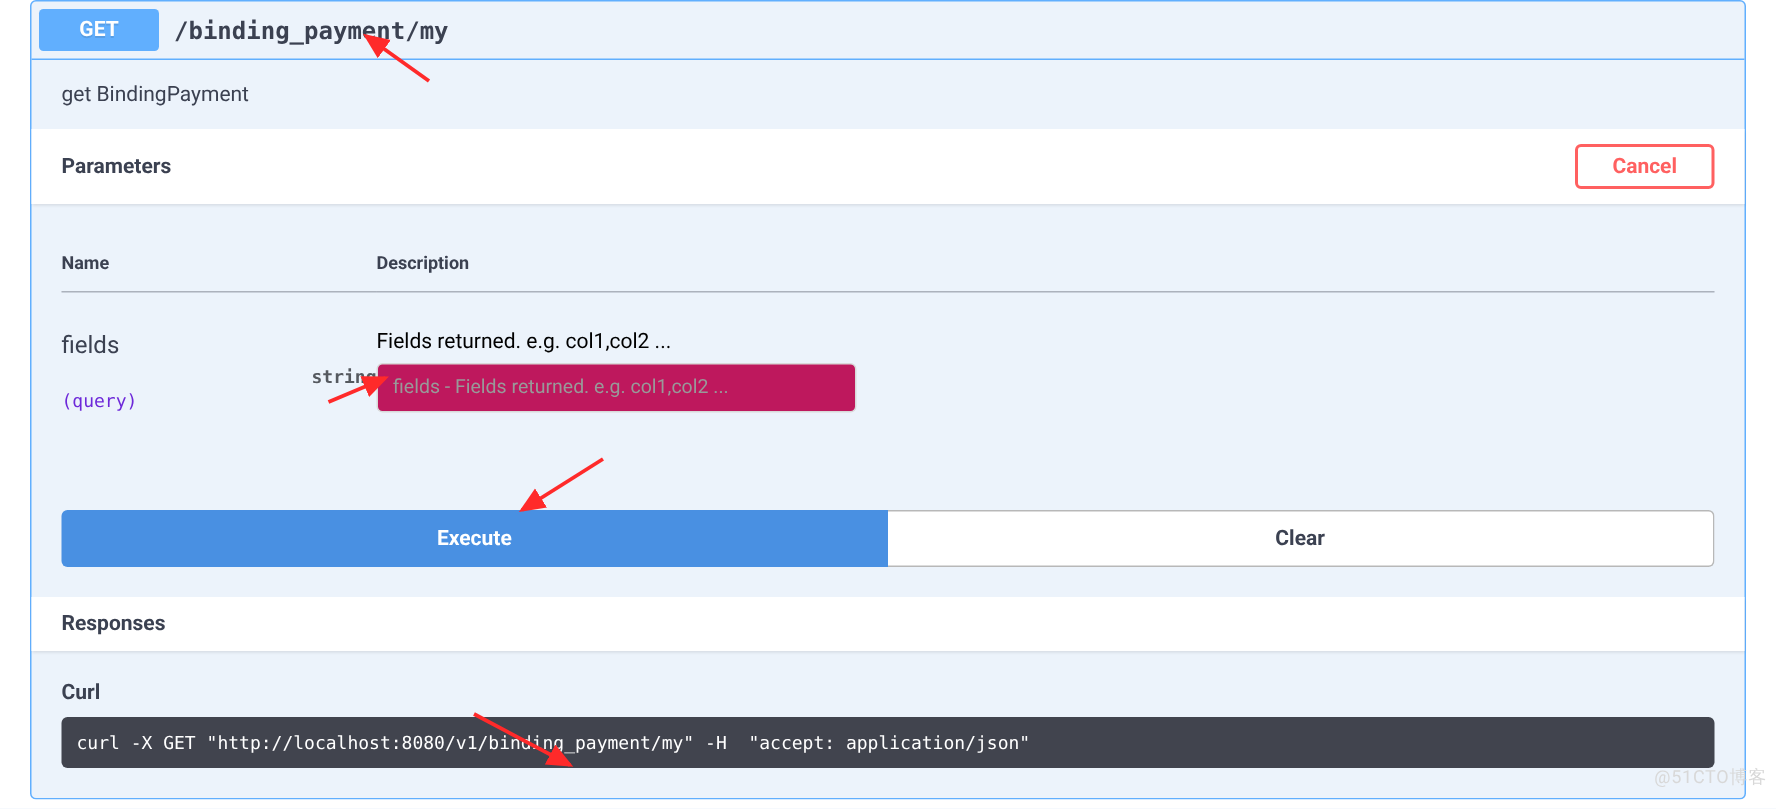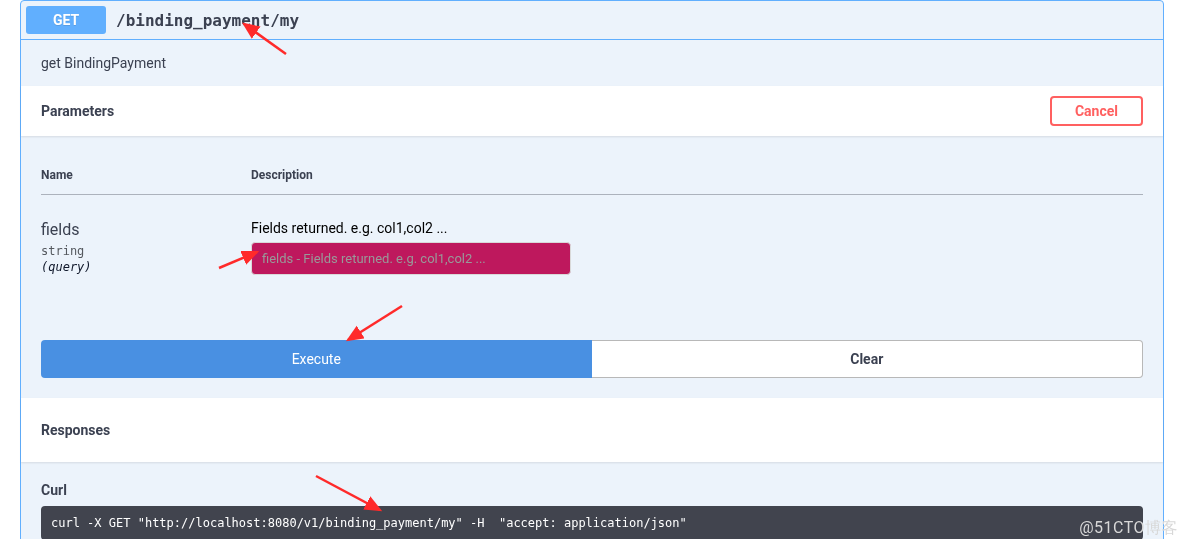--- a/index.html
+++ b/index.html
@@ -92,29 +92,29 @@
       vertical-align: top;
     }
     .param-name {
       font-size: 16px;
       font-weight: 400;
       color: #3b4151;
     }
     .param-type {
       font-family: ui-monospace, SFMono-Regular, Menlo, Monaco, Consolas, monospace;
       font-size: 12px;
-      font-weight: 400;
+      font-weight: 700;
       color: #55595f;
       padding: 5px 0 2px;
+      text-align: right;
     }
     .param-in {
       font-family: ui-monospace, SFMono-Regular, Menlo, Monaco, Consolas, monospace;
       font-size: 12px;
-      color: #0f172a;
-      font-style: italic;
+      color: #6d28d9;
     }
     .param-desc {
       font-size: 14px;
       color: #000000;
       margin-bottom: 6px;
     }
     .param-input {
       width: 320px;
       padding: 8px 10px;
       border: 1px solid #d9d9d9;
@@ -129,21 +129,21 @@
       padding: 20px;
       gap: 0;
     }
     .btn-execute {
       flex: 1;
       background: #4990e2;
       color: #fff;
       border: none;
       padding: 10px 0;
       font-size: 14px;
-      font-weight: 400;
+      font-weight: 700;
       border-radius: 4px 0 0 4px;
       cursor: pointer;
       font-family: inherit;
     }
     .btn-clear {
       flex: 1;
       background: #fff;
       color: #3b4151;
       border: 1px solid #b8b8b8;
       padding: 10px 0;
@@ -152,21 +152,21 @@
       border-radius: 0 4px 4px 0;
       border-left: none;
       cursor: pointer;
       font-family: inherit;
     }
     .responses-header {
       display: flex;
       align-items: center;
       justify-content: space-between;
       background: #fff;
-      padding: 24px 20px;
+      padding: 10px 20px;
       box-shadow: 0 1px 2px rgba(0,0,0,.1);
     }
     .content-type-wrap {
       display: flex;
       align-items: center;
       gap: 12px;
     }
     .content-type-label {
       font-size: 12px;
       font-weight: 700;
@@ -211,23 +211,23 @@
       border-radius: 4px;
       padding: 10px;
       font-family: ui-monospace, SFMono-Regular, Menlo, Monaco, Consolas, monospace;
       font-size: 12px;
       white-space: pre;
       overflow-x: auto;
     }
     .watermark {
       position: absolute;
       right: 6px;
-      bottom: 22px;
+      bottom: 6px;
       color: #d8d8d8;
-      font-size: 16px;
+      font-size: 12px;
       letter-spacing: 0.5px;
     }
     
     .arrow-svg {
       position: absolute;
       pointer-events: none;
       overflow: visible;
     }
   </style>
 </head>

